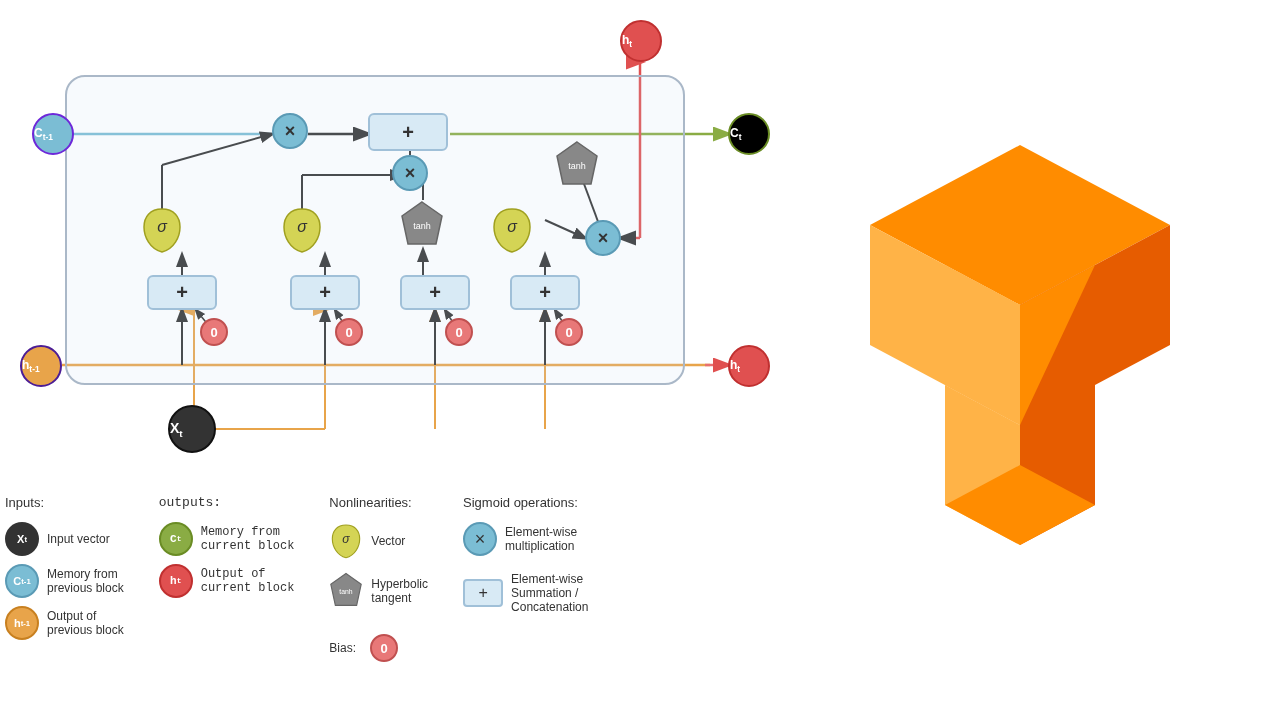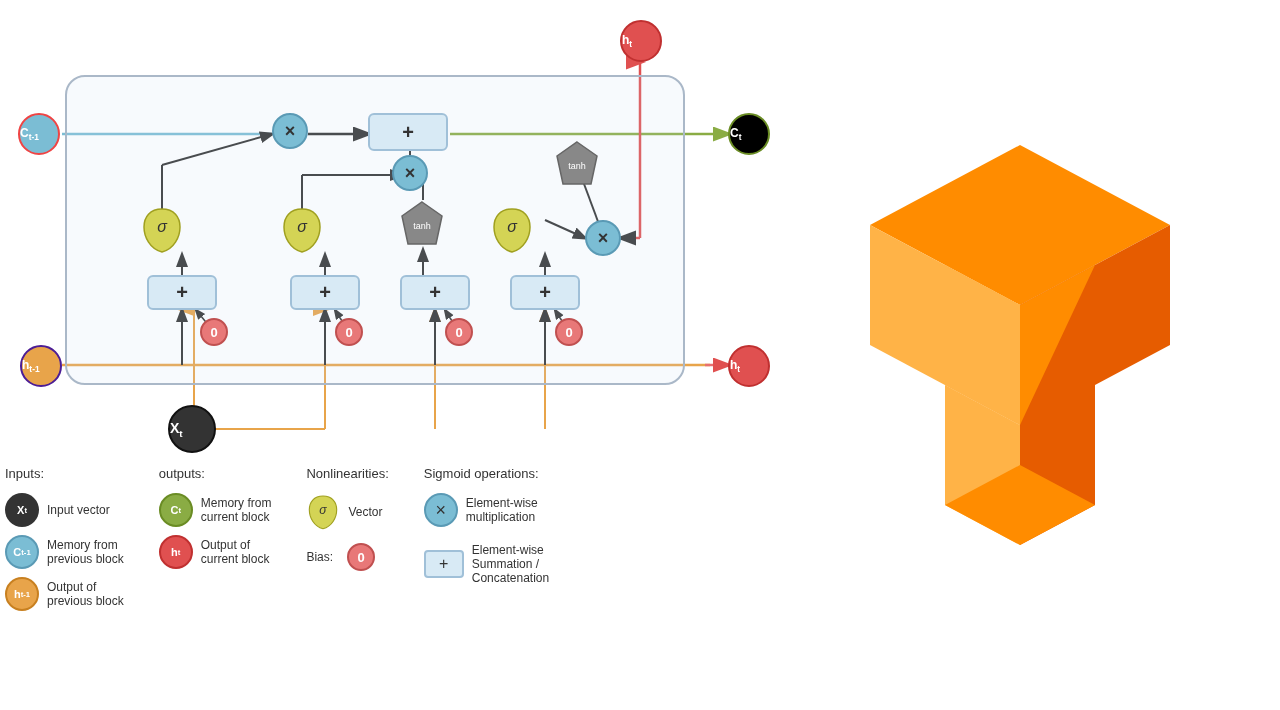--- a/index.html
+++ b/index.html
@@ -63,22 +63,22 @@
       font-weight: bold;
       font-size: 13px;
       color: #fff;
     }
 
     
     
     .node-ct1 {
       width: 42px; height: 42px;
       background: #7bbdd4;
-      border: 2px solid #ef4444;
-      top: 103px; left: 8px;
+      border: 2px solid #6d28d9;
+      top: 103px; left: 22px;
       font-size: 12px;
     }
     .node-ht1 {
       width: 42px; height: 42px;
       background: #e8a44a;
       border: 2px solid #4c1d95;
       top: 335px; left: 10px;
       font-size: 12px;
     }
 
@@ -202,21 +202,21 @@
       position: absolute;
       top: 0; left: 0;
       width: 760px;
       height: 490px;
       pointer-events: none;
     }
 
     
     .legend-area {
       position: absolute;
-      top: 466px;
+      top: 495px;
       left: 5px;
       width: 750px;
     }
 
     .legend-columns {
       display: flex;
       gap: 20px;
     }
 
     .legend-col {
@@ -497,21 +497,21 @@
             <span class="legend-item-text">Memory from<br>previous block</span>
           </div>
           <div class="legend-item">
             <div class="legend-circle" style="background:#e8a44a; border:2px solid #c88020;">
               h<sub style="font-size:0.7em">t-1</sub>
             </div>
             <span class="legend-item-text">Output of<br>previous block</span>
           </div>
         </div>
 
-        <div class="legend-col" style="margin-left:15px;">
+        <div class="legend-col" style="margin-left:15px;font-family:Liberation Mono, monospace;">
           <div class="legend-title">outputs:</div>
           <div class="legend-item">
             <div class="legend-circle" style="background:#8aac44; border:2px solid #6a8c24;">
               C<sub style="font-size:0.7em">t</sub>
             </div>
             <span class="legend-item-text">Memory from<br>current block</span>
           </div>
           <div class="legend-item">
             <div class="legend-circle" style="background:#e05050; border:2px solid #c03030;">
               h<sub style="font-size:0.7em">t</sub>
@@ -525,20 +525,29 @@
           <div class="legend-item">
             <div class="legend-sigma-shape">
               <svg viewBox="0 0 44 50" width="34" height="38">
                 <path d="M22,4 C10,4 4,12 4,22 C4,32 10,44 22,47 C34,44 40,32 40,22 C40,12 34,4 22,4 Z" fill="#d4d455" stroke="#a0a020" stroke-width="1.5"></path>
                 <text x="22" y="27" text-anchor="middle" font-size="16" fill="#333" font-style="italic">σ</text>
               </svg>
             </div>
             <span class="legend-item-text">Vector</span>
           </div>
           <div class="legend-item" style="margin-top:4px;">
+            <div class="legend-sigma-shape">
+              <svg viewBox="0 0 44 50" width="34" height="38">
+                <polygon points="22,2 42,16 36,44 8,44 2,16" fill="#888" stroke="#666" stroke-width="1.5"></polygon>
+                <text x="22" y="29" text-anchor="middle" font-size="9" fill="#fff">tanh</text>
+              </svg>
+            </div>
+            <span class="legend-item-text">Hyperbolic<br>tangent</span>
+          </div>
+          <div class="legend-item" style="margin-top:16px;">
             <span class="legend-item-text" style="font-weight:normal; margin-right:6px;">Bias:</span>
             <div class="legend-bias-circle">0</div>
           </div>
         </div>
 
         <div class="legend-col" style="margin-left:15px;">
           <div class="legend-title">Sigmoid operations:</div>
           <div class="legend-item">
             <div class="legend-mult-circle">×</div>
             <span class="legend-item-text">Element-wise<br>multiplication</span>

